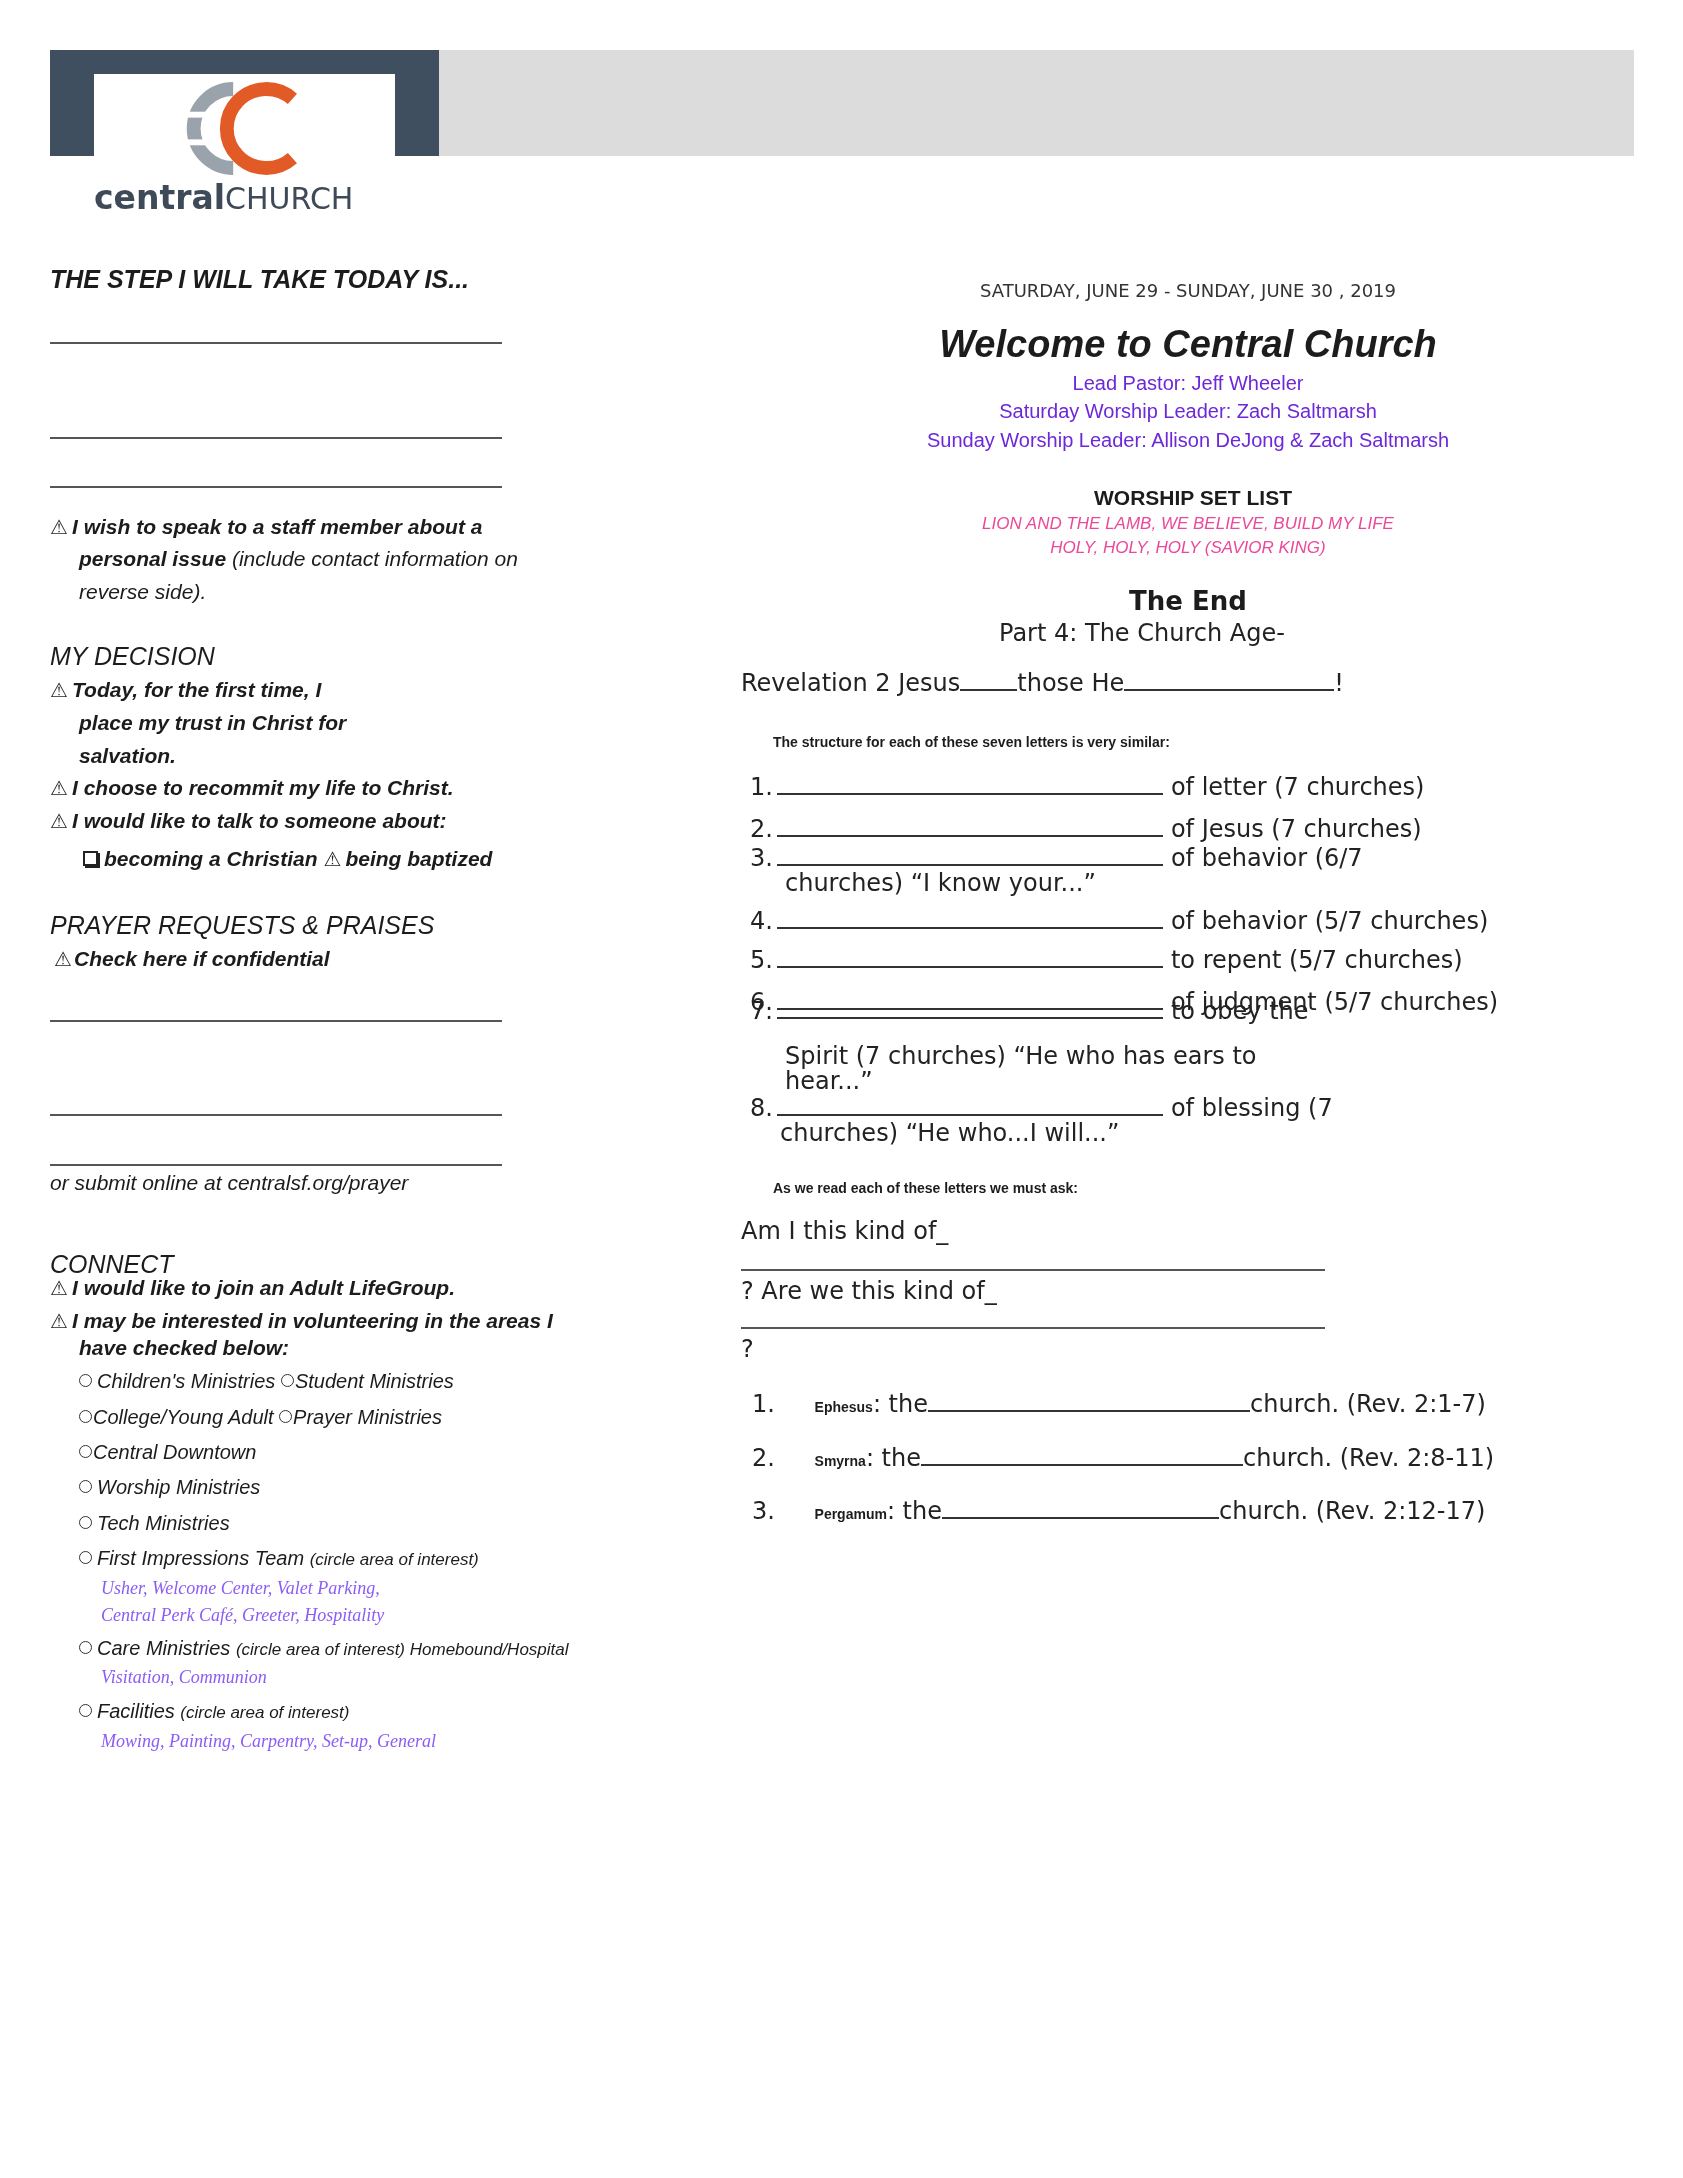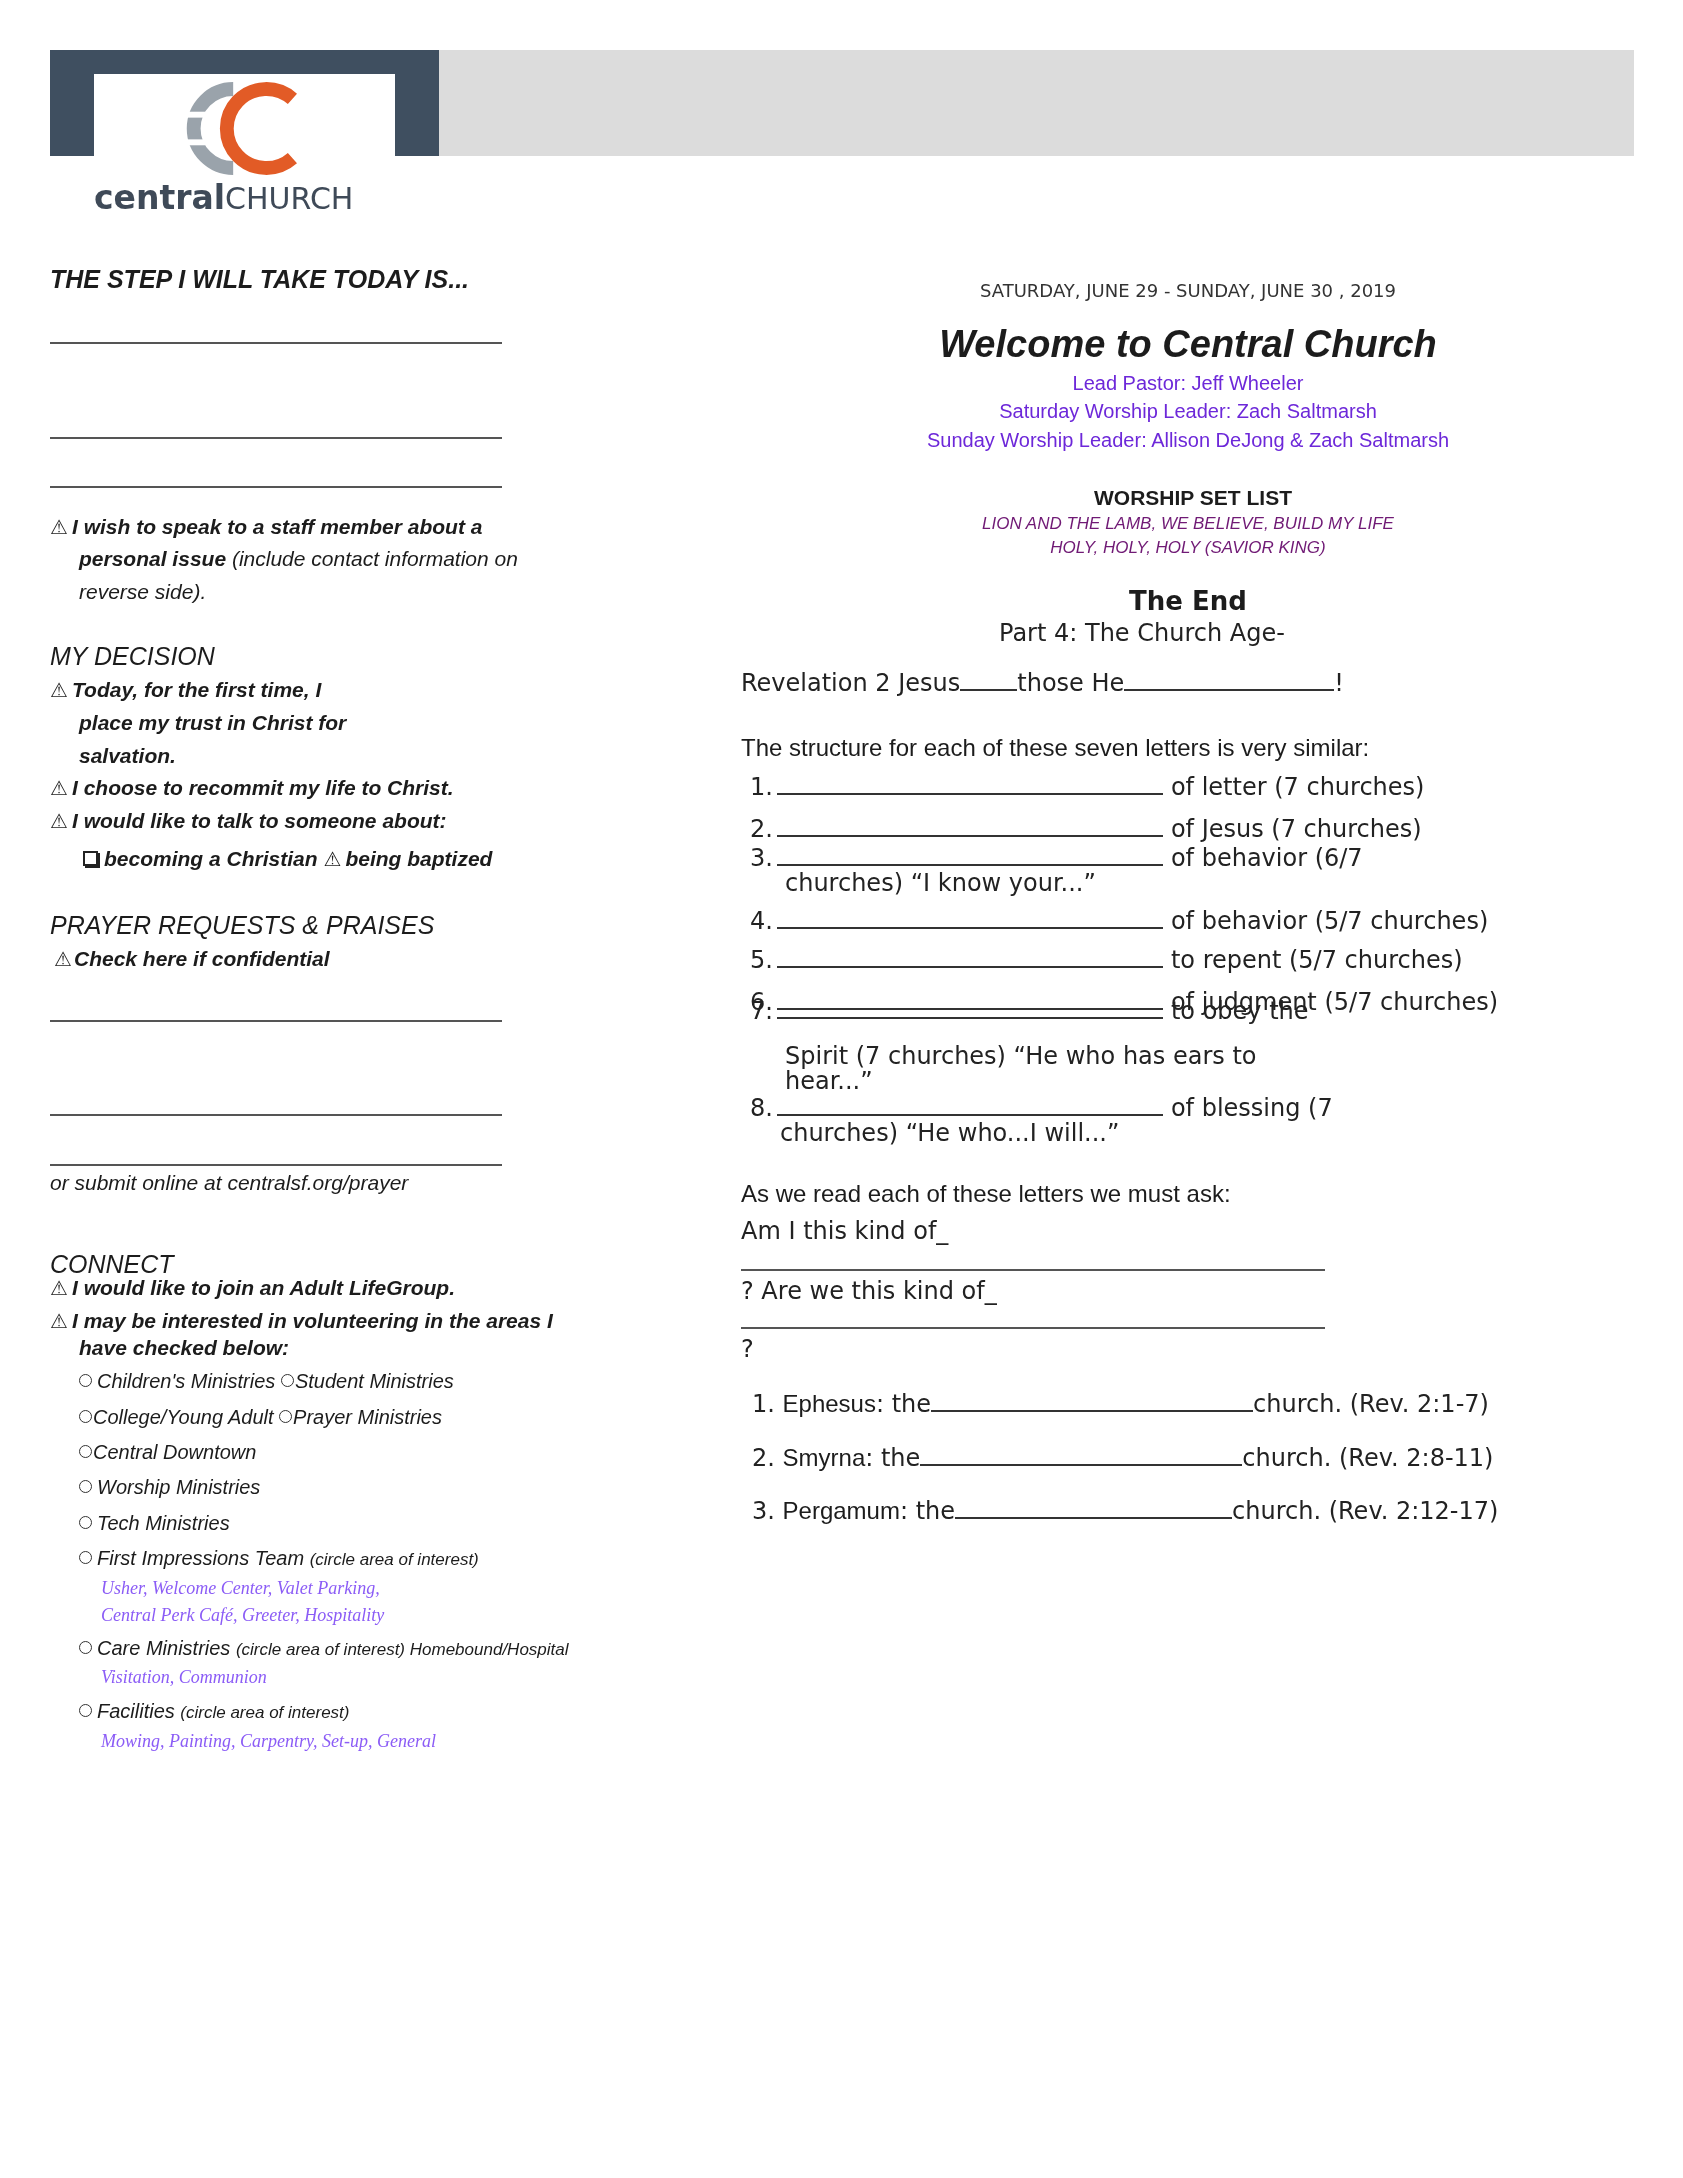--- a/index.html
+++ b/index.html
@@ -27,24 +27,24 @@
   .rule { position: absolute; height: 2px; background: #555; }
   .warn { display: inline-block; width: 22px; font-style: normal; font-size: 20px; }
   .circ { display: inline-block; width: 13px; height: 13px; border: 1.5px solid #333; border-radius: 50%; vertical-align: middle; margin-right: 5px; position: relative; top: -2px; }
   .sq { display: inline-block; width: 15px; height: 15px; border: 2px solid #222; vertical-align: middle; margin-right: 6px; position: relative; top: -2px; box-shadow: 2px 2px 0 #222; }
 
   
   .rc { font-family: "DejaVu Sans", sans-serif; font-size: 18px; color: #333; }
   .rtitle { font-family: "Liberation Sans", sans-serif; font-style: italic; font-weight: bold; font-size: 38px; color: #1c1c1c; }
   .rit { font-family: "Liberation Sans", sans-serif; font-size: 20px; color: #6d28d9; }
   .rbold { font-family: "Liberation Sans", sans-serif; font-weight: bold; font-size: 21px; color: #1c1c1c; }
-  .rsmit { font-family: "Liberation Sans", sans-serif; font-style: italic; font-size: 17px; color: #701a75; }
+  .rsmit { font-family: "Liberation Sans", sans-serif; font-style: italic; font-size: 17px; color: #ec4899; }
   .rbig { font-family: "DejaVu Sans", sans-serif; font-weight: bold; font-size: 26px; color: #1c1c1c; }
   .rbody { font-family: "DejaVu Sans", sans-serif; font-size: 24px; color: #222; }
-  .rboldsm { font-family: "Liberation Sans", sans-serif; font-weight: normal; font-size: 24px; color: #1c1c1c; }
+  .rboldsm { font-family: "Liberation Sans", sans-serif; font-weight: bold; font-size: 14px; color: #1c1c1c; margin-left: 32px; }
   .center { text-align: center; }
   .blank { display: inline-block; border-bottom: 2px solid #333; height: 20px; vertical-align: baseline; }
 </style>
 </head>
 <body>
 
 <div class="hdr-gray"></div>
 <div class="hdr-dark"></div>
 <div class="hdr-inner"></div>
 <svg class="logo-mark" viewBox="0 0 160 108">

